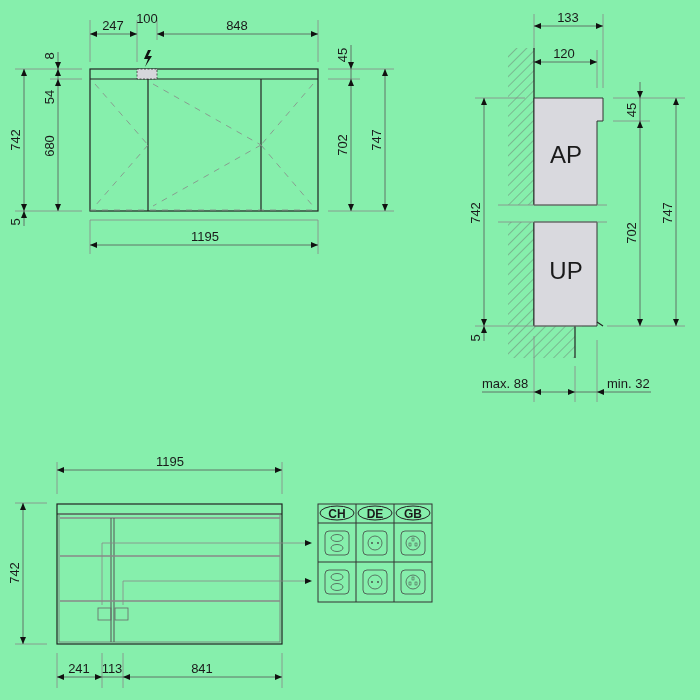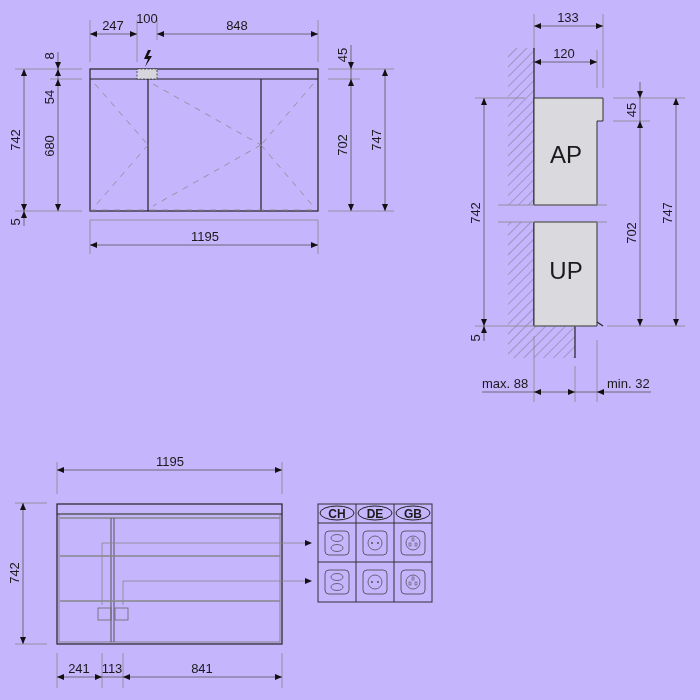--- a/index.html
+++ b/index.html
@@ -1,16 +1,16 @@
 <!DOCTYPE html>
 <html><head>
 <meta charset="utf-8">
 <style>
   html,body{margin:0;padding:0;background:#ffffff;}
-  #canvas{position:relative;width:700px;height:700px;overflow:hidden;background:#c4b5fd;}
+  #canvas{position:relative;width:700px;height:700px;overflow:hidden;background:#86efac;}
   svg{position:absolute;left:0;top:0;}
   text{font-family:"Liberation Sans", sans-serif;fill:#1a1a1a;}
   .dim{font-size:13px;}
   .big{font-size:24px;}
   .plug{font-size:12px;font-weight:bold;}
   .ln{stroke:#222;stroke-width:1.2;fill:none;}
   .thin{stroke:#888;stroke-width:0.8;fill:none;}
   .dl{stroke:#555;stroke-width:0.8;fill:none;}
   .dash{stroke:#888;stroke-width:0.8;stroke-dasharray:6 6;fill:none;}
   .arr{fill:#111;}

